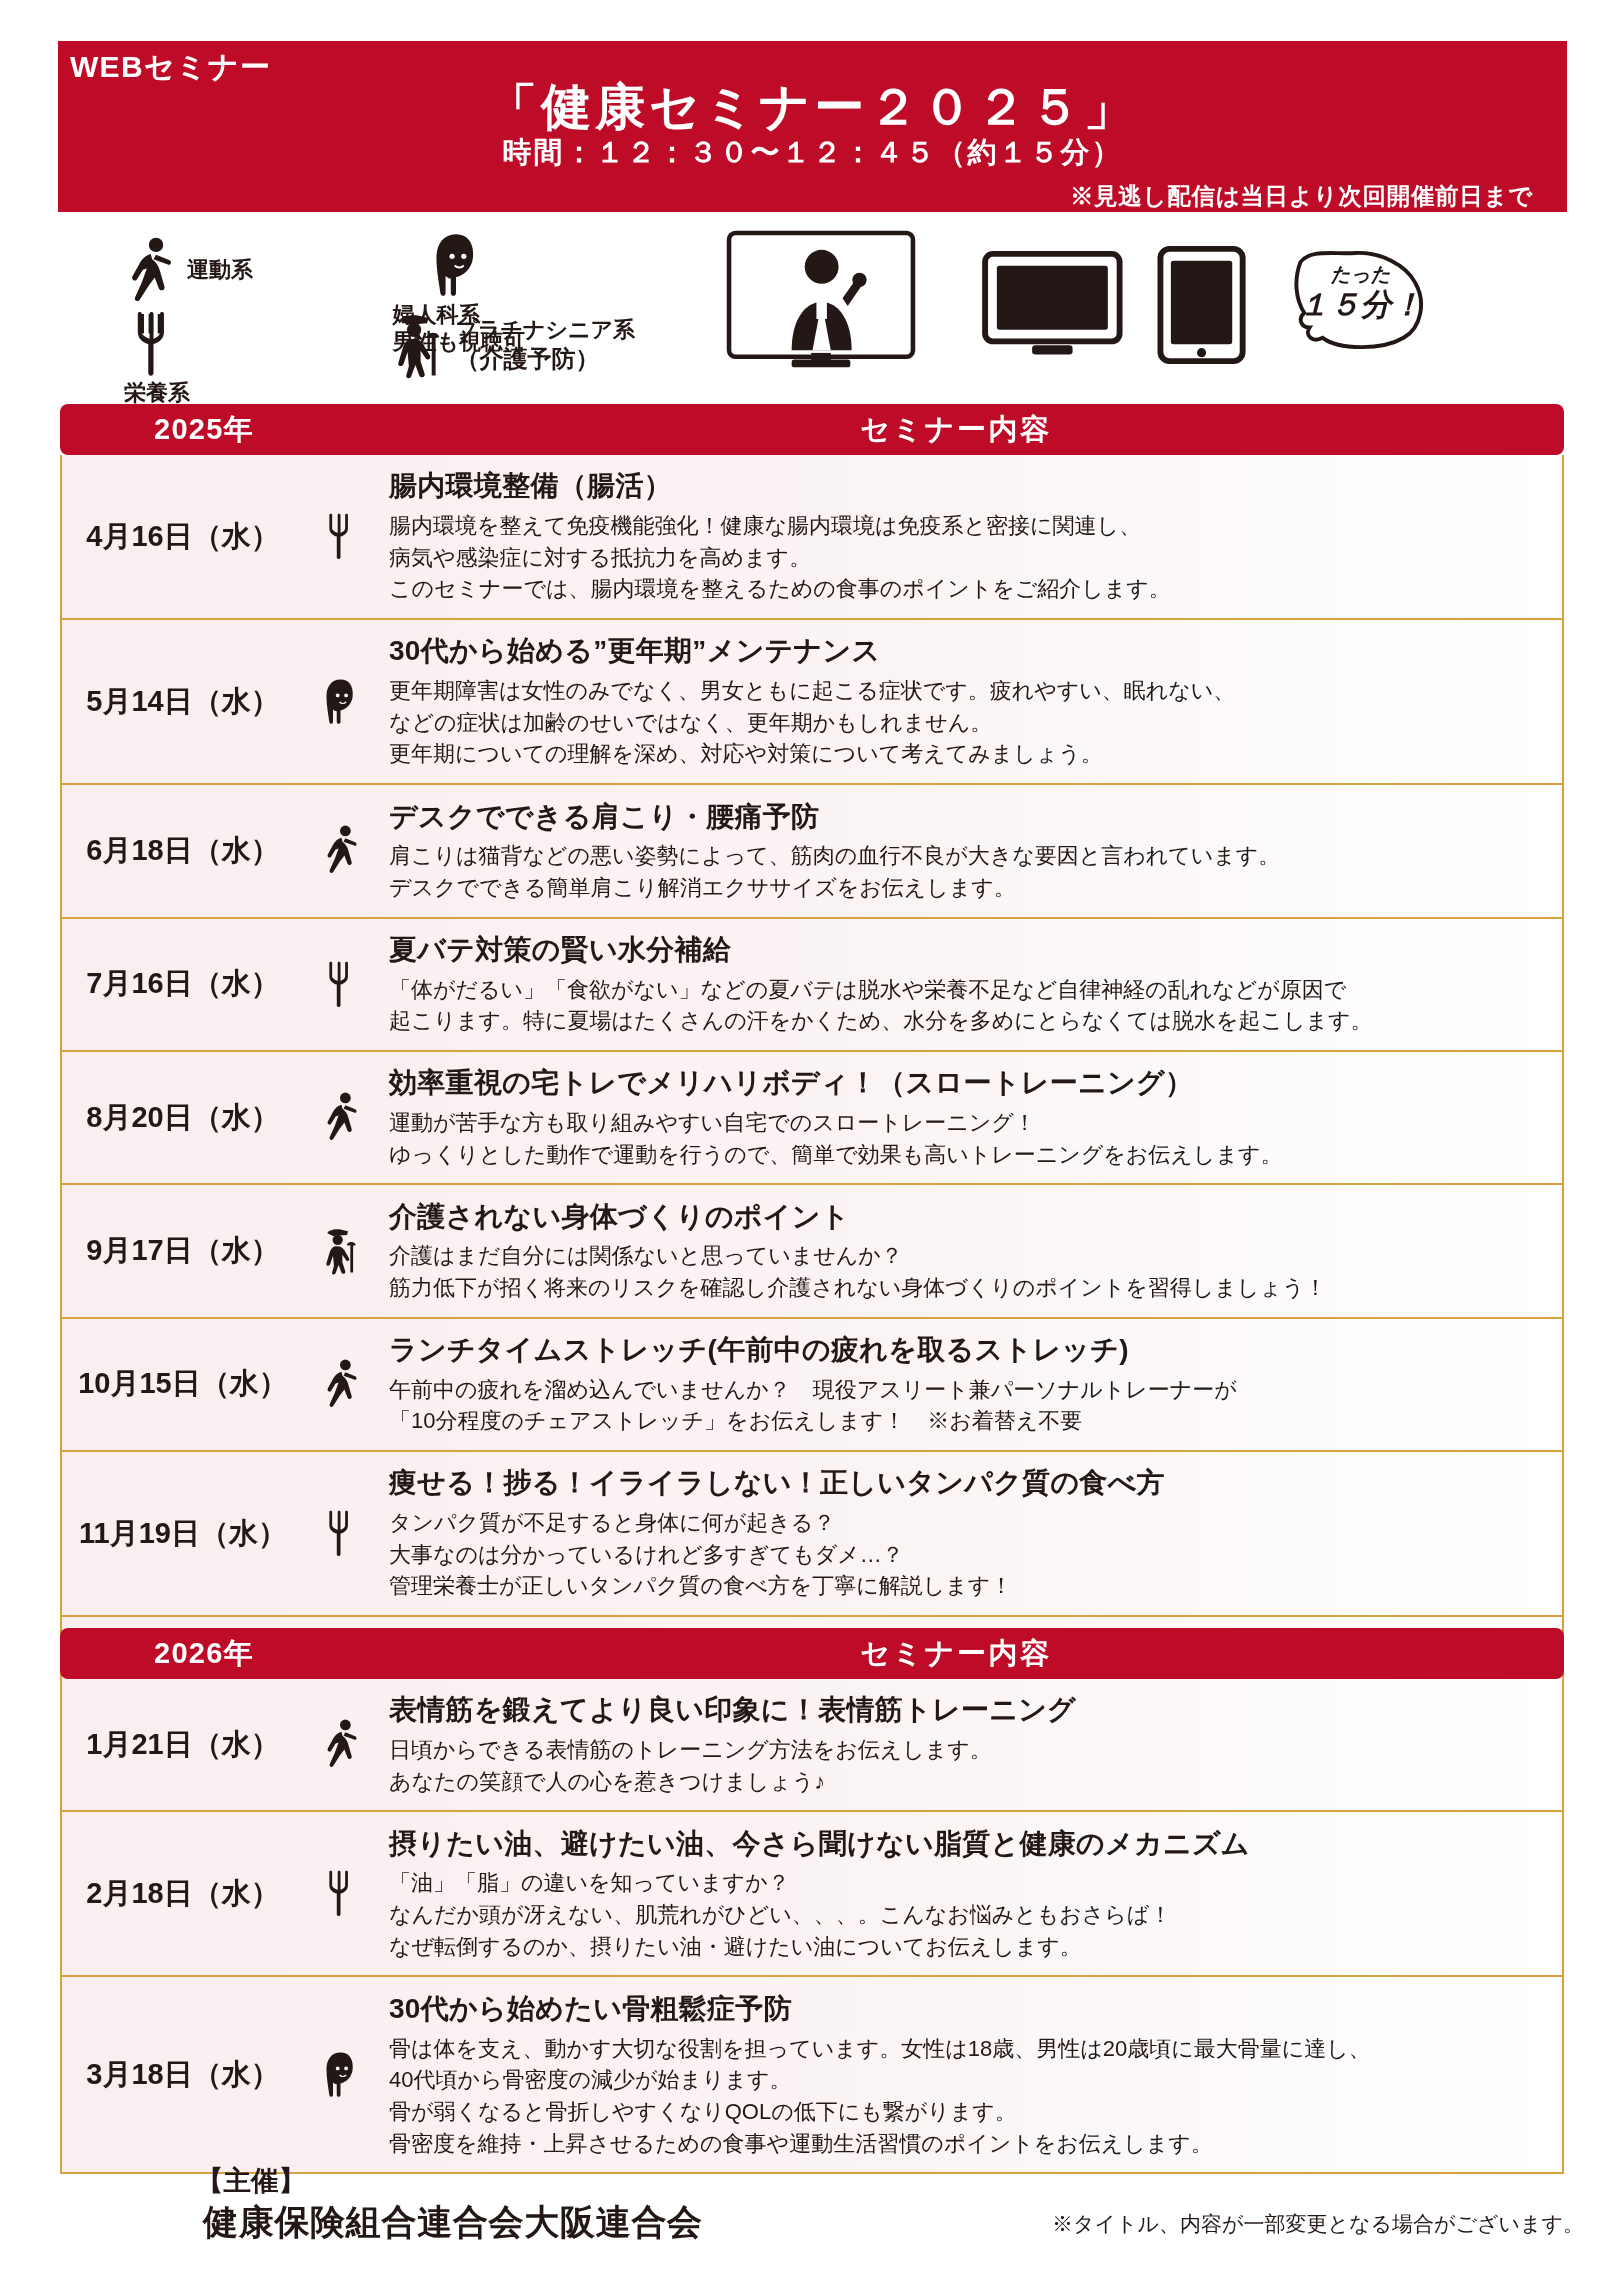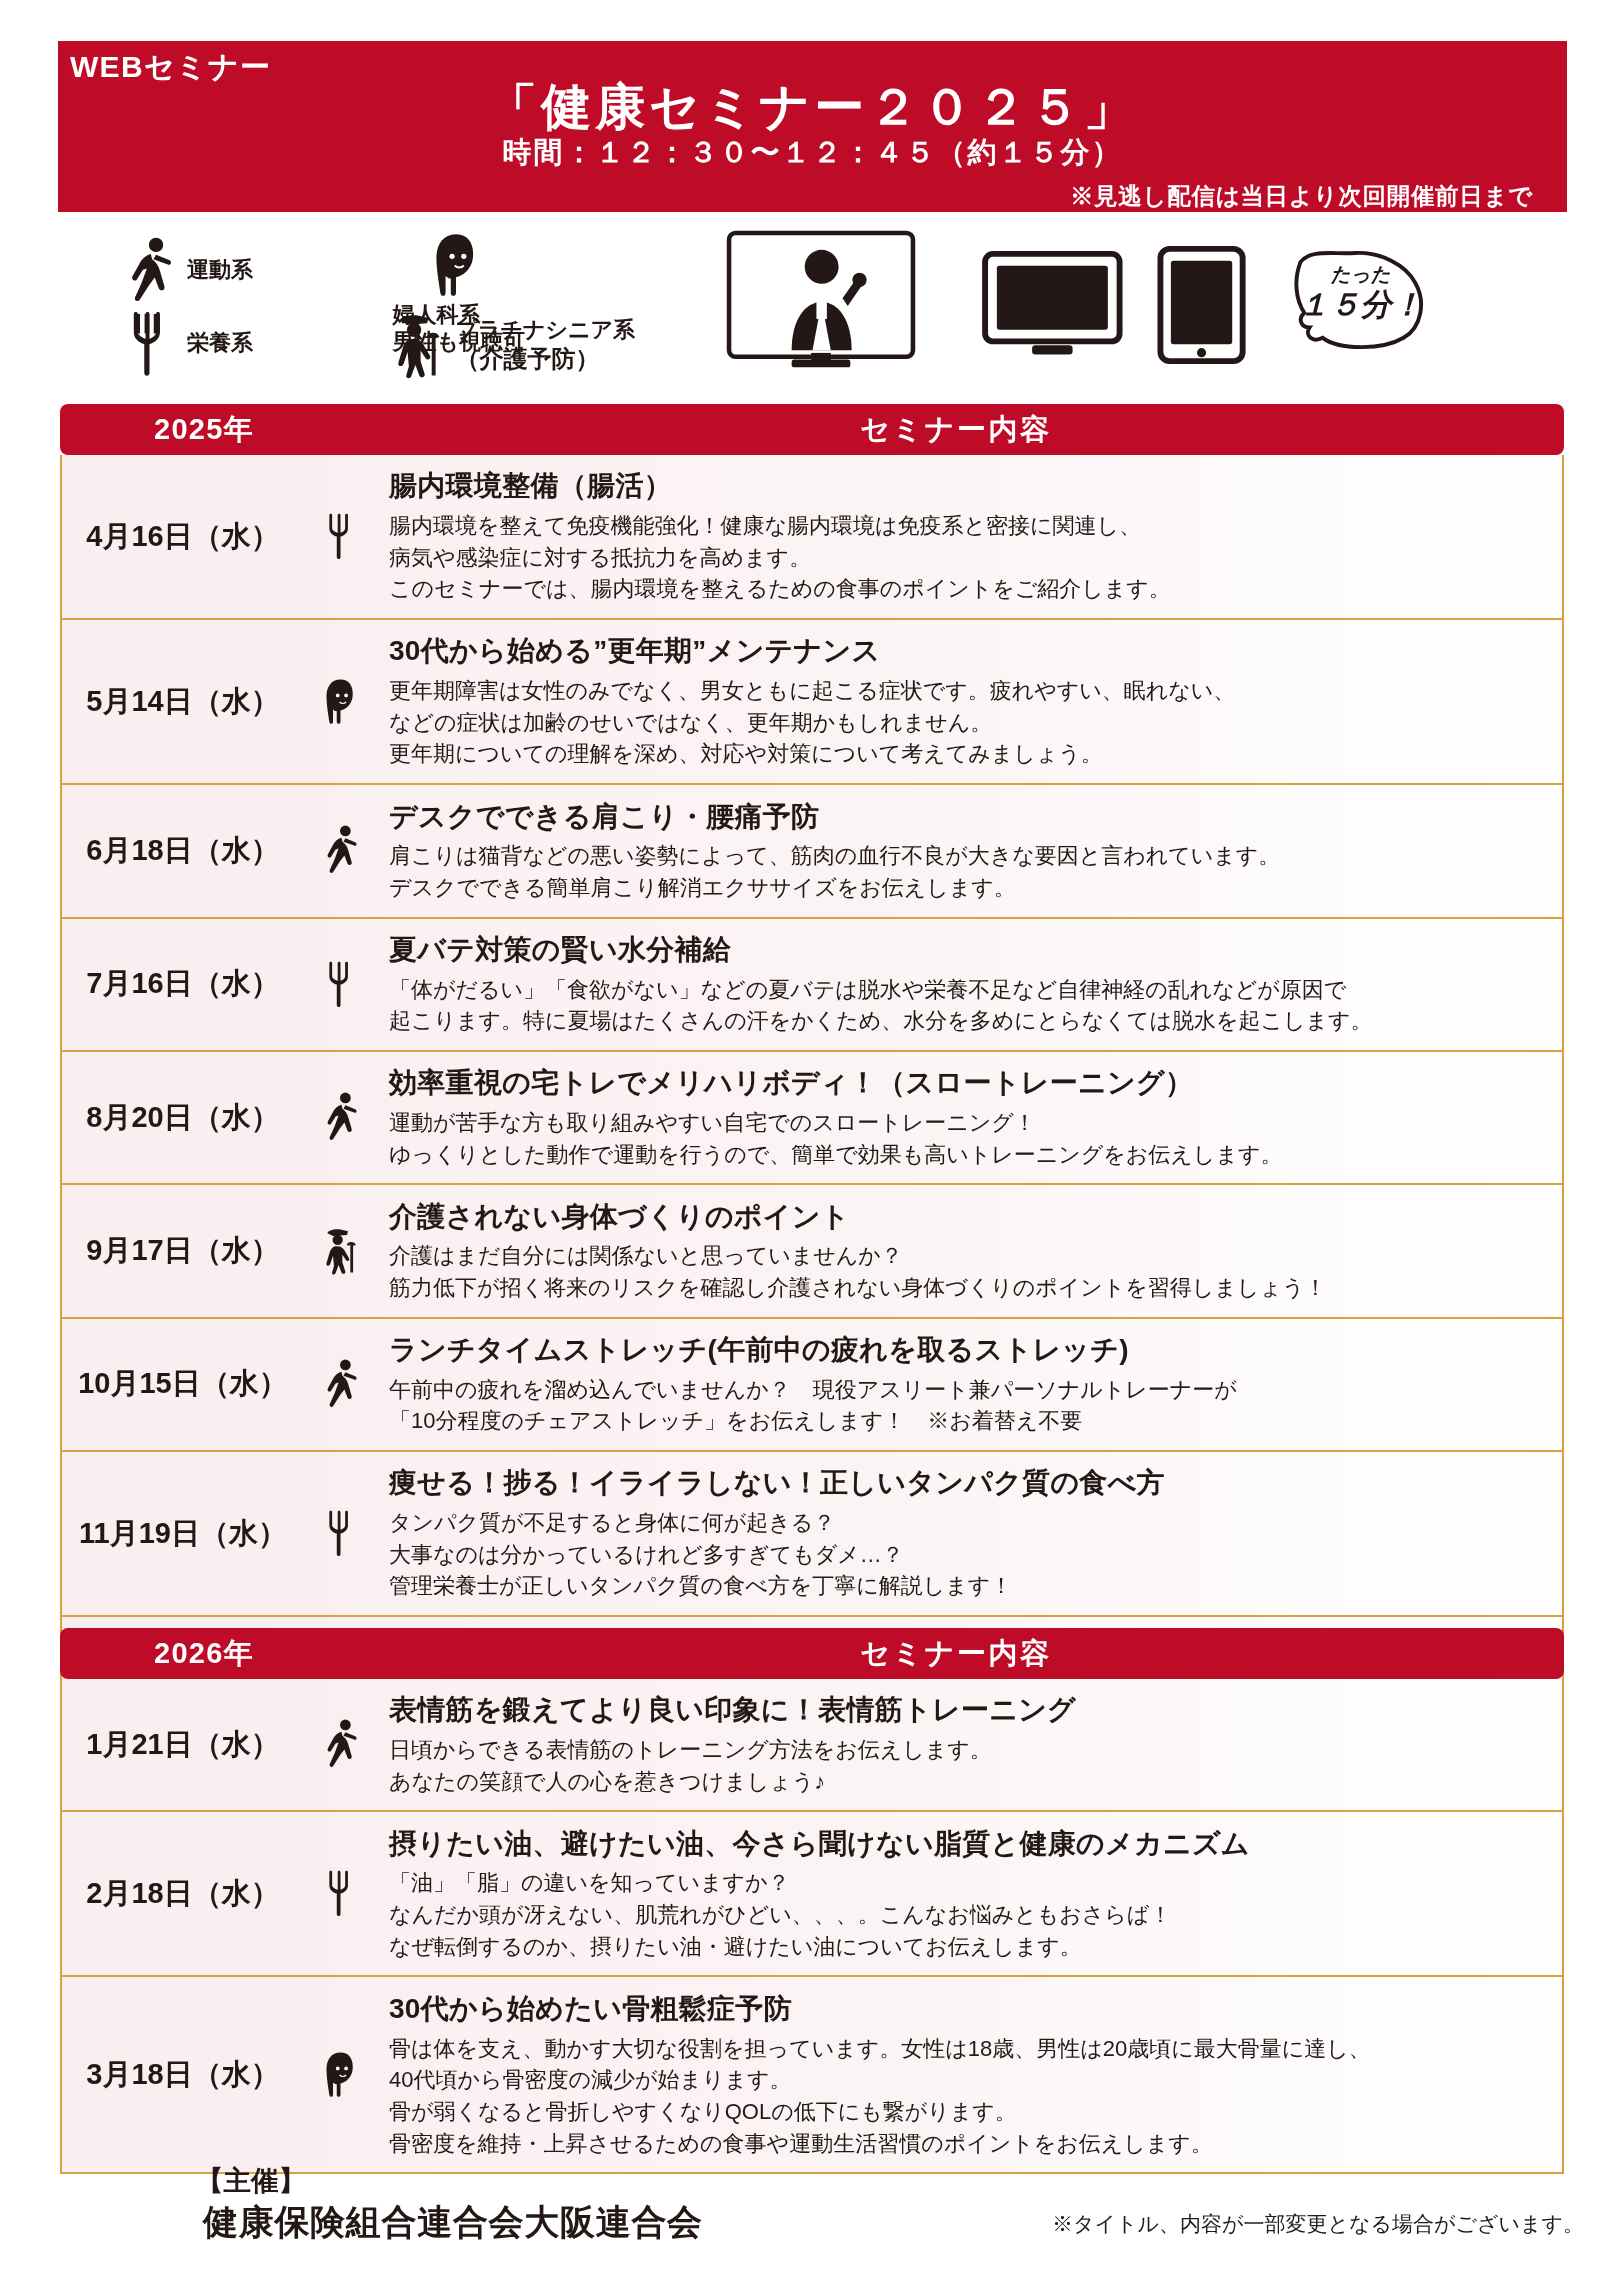--- a/index.html
+++ b/index.html
@@ -101,21 +101,21 @@
     line-height: 1.22;
     color: #231815;
   }
   .legend-row .lg-text small {
     font-size: 24px;
     font-weight: bold;
     margin-top: 40px;
   }
   #lg-run  { left: 19.6px;  top: 5.2px; }
   #lg-gyn  { left: 288px; top: 0px; flex-direction: column; }
-  #lg-nut  { left: 19.6px;  top: 78px; }
+  #lg-nut  { left: 19.6px;  top: 78px; flex-direction: column; }
   #lg-sen  { left: 288px; top: 80px; }
 
   .device-icons {
     position: absolute;
     left: 693px;
     top: 224px;
     width: 870px;
     height: 163px;
   }
   .dev {

